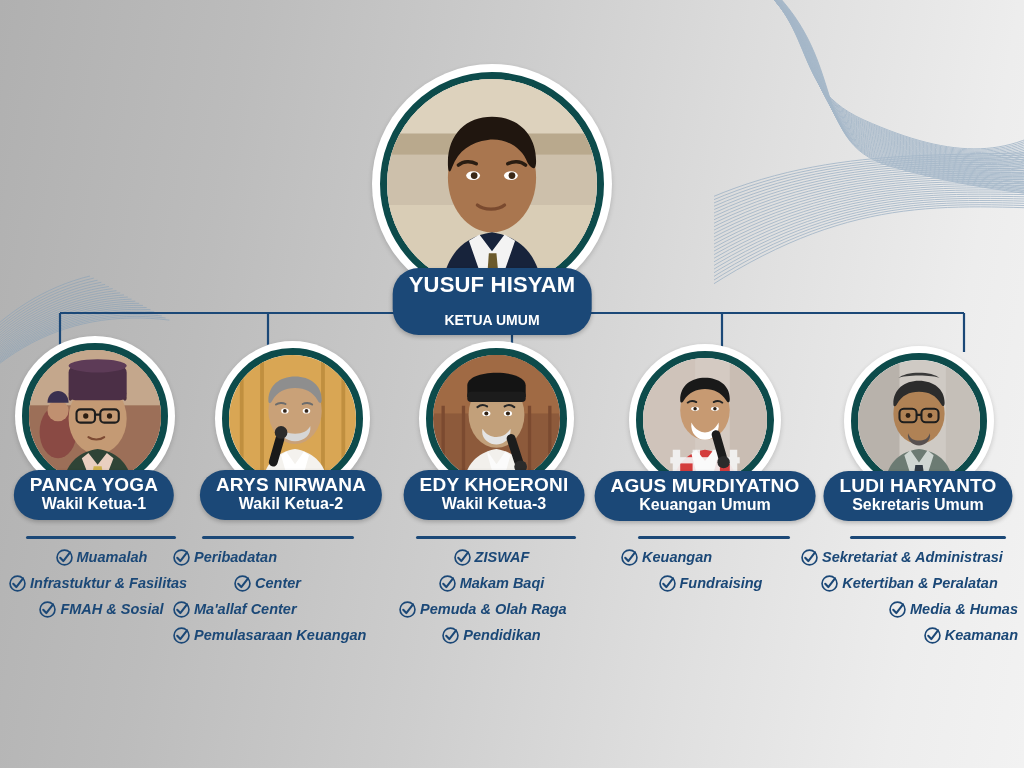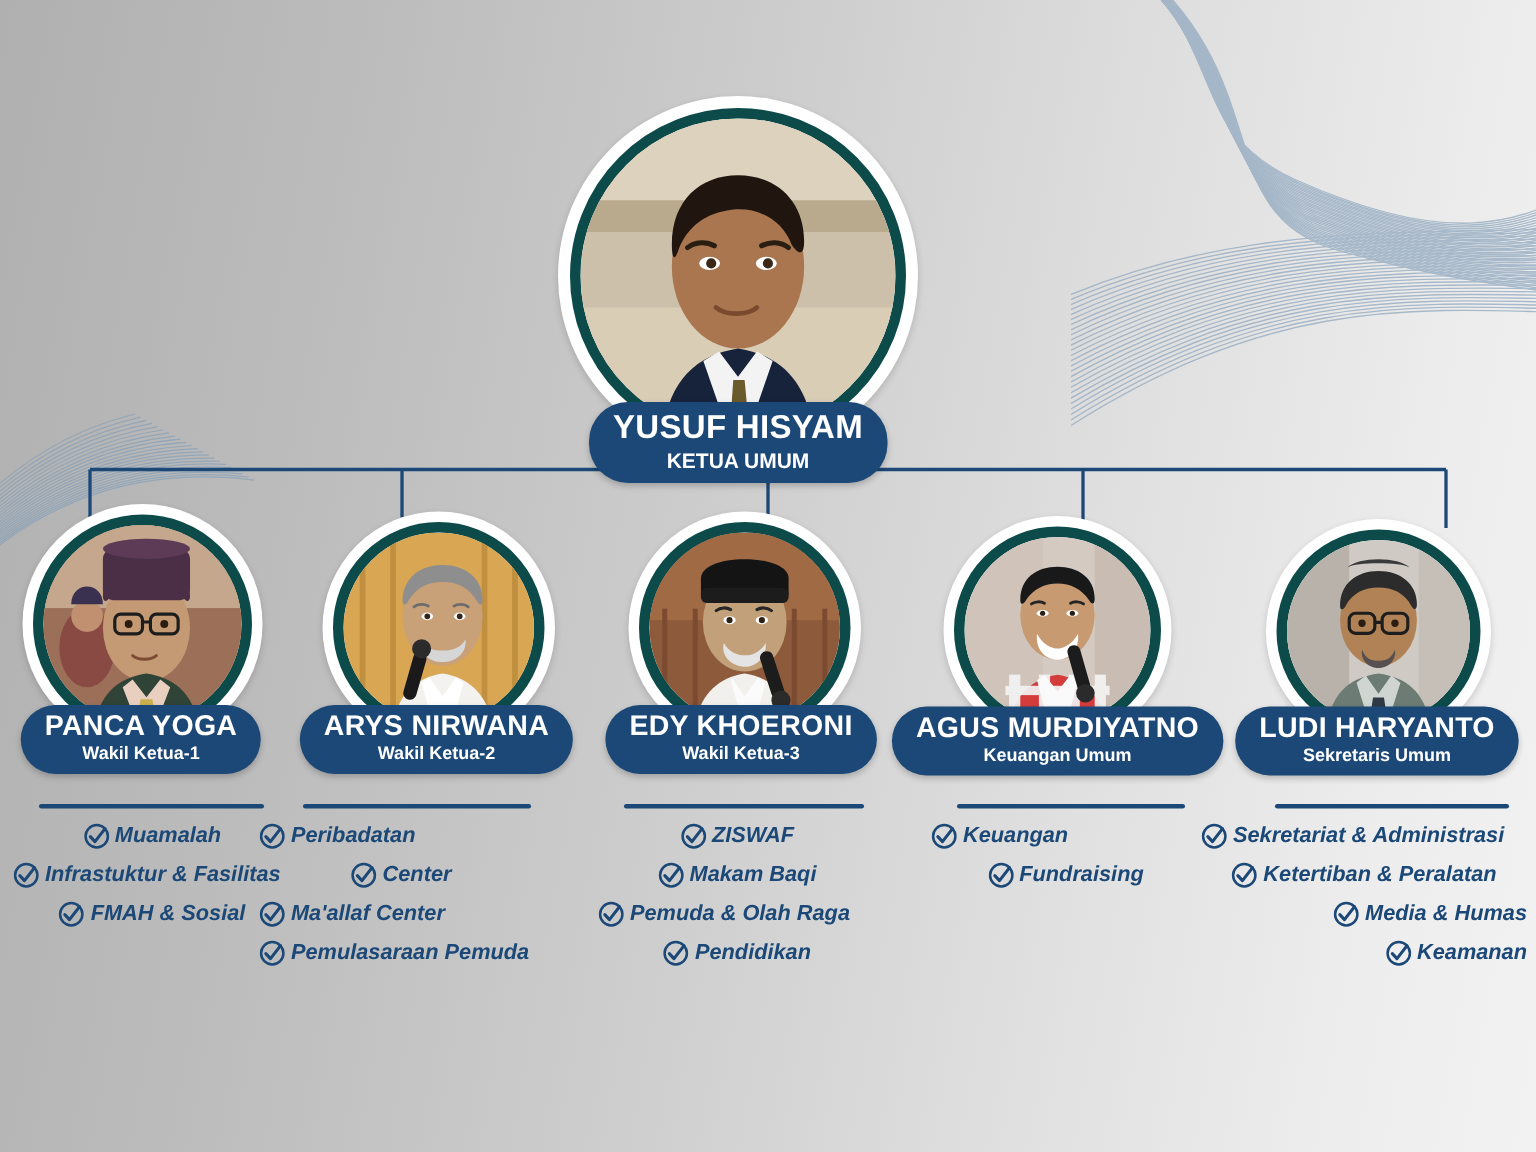--- a/index.html
+++ b/index.html
@@ -59,25 +59,25 @@
     font-weight: bold;
     letter-spacing: .2px;
   }
   .badge .rl {
     display: block;
     font-weight: bold;
   }
 
   #badge-top { font-size: 0; }
   #badge-top .nm { font-size: 22px; }
-  #badge-top .rl { font-size: 14px; margin-top: 4px; }
+  #badge-top .rl { font-size: 14px; margin-top: 17px; }
 
   .badge-row2 { font-size: 0; }
   .badge-row2 .nm { font-size: 19px; }
-  .badge-row2 .rl { font-size: 12px; margin-top: 1px; }
+  .badge-row2 .rl { font-size: 16px; margin-top: 1px; }
 
   
   .col { position: absolute; }
   .col-rule {
     height: 3px;
     background: #1b4877;
     border-radius: 2px;
     margin-bottom: 9px;
   }
   .chk-list { display: block; }
@@ -578,21 +578,21 @@
     <path d="M6.6 12.3l3.9 4.2L19 5.6" stroke="#1b4877" stroke-width="2.6" stroke-linecap="round" stroke-linejoin="round"></path>
   </svg>
                <span class="chk-text">Ma'allaf Center</span>
              </div>
           <div class="chk-item a-left">
 
   <svg class="chk-icon" width="19" height="19" viewBox="0 0 24 24" fill="none">
     <circle cx="12" cy="12" r="9.4" stroke="#1b4877" stroke-width="2.1"></circle>
     <path d="M6.6 12.3l3.9 4.2L19 5.6" stroke="#1b4877" stroke-width="2.6" stroke-linecap="round" stroke-linejoin="round"></path>
   </svg>
-               <span class="chk-text">Pemulasaraan Pemuda</span>
+               <span class="chk-text">Pemulasaraan Keuangan</span>
              </div>
         </div>
       </div>
       <div class="col" style="left: 398px; top: 536px; width: 186px;">
         <div class="col-rule" style="width:160px;margin-left:18px;"></div>
               <div class="chk-list">
           <div class="chk-item a-center">
 
   <svg class="chk-icon" width="19" height="19" viewBox="0 0 24 24" fill="none">
     <circle cx="12" cy="12" r="9.4" stroke="#1b4877" stroke-width="2.1"></circle>

